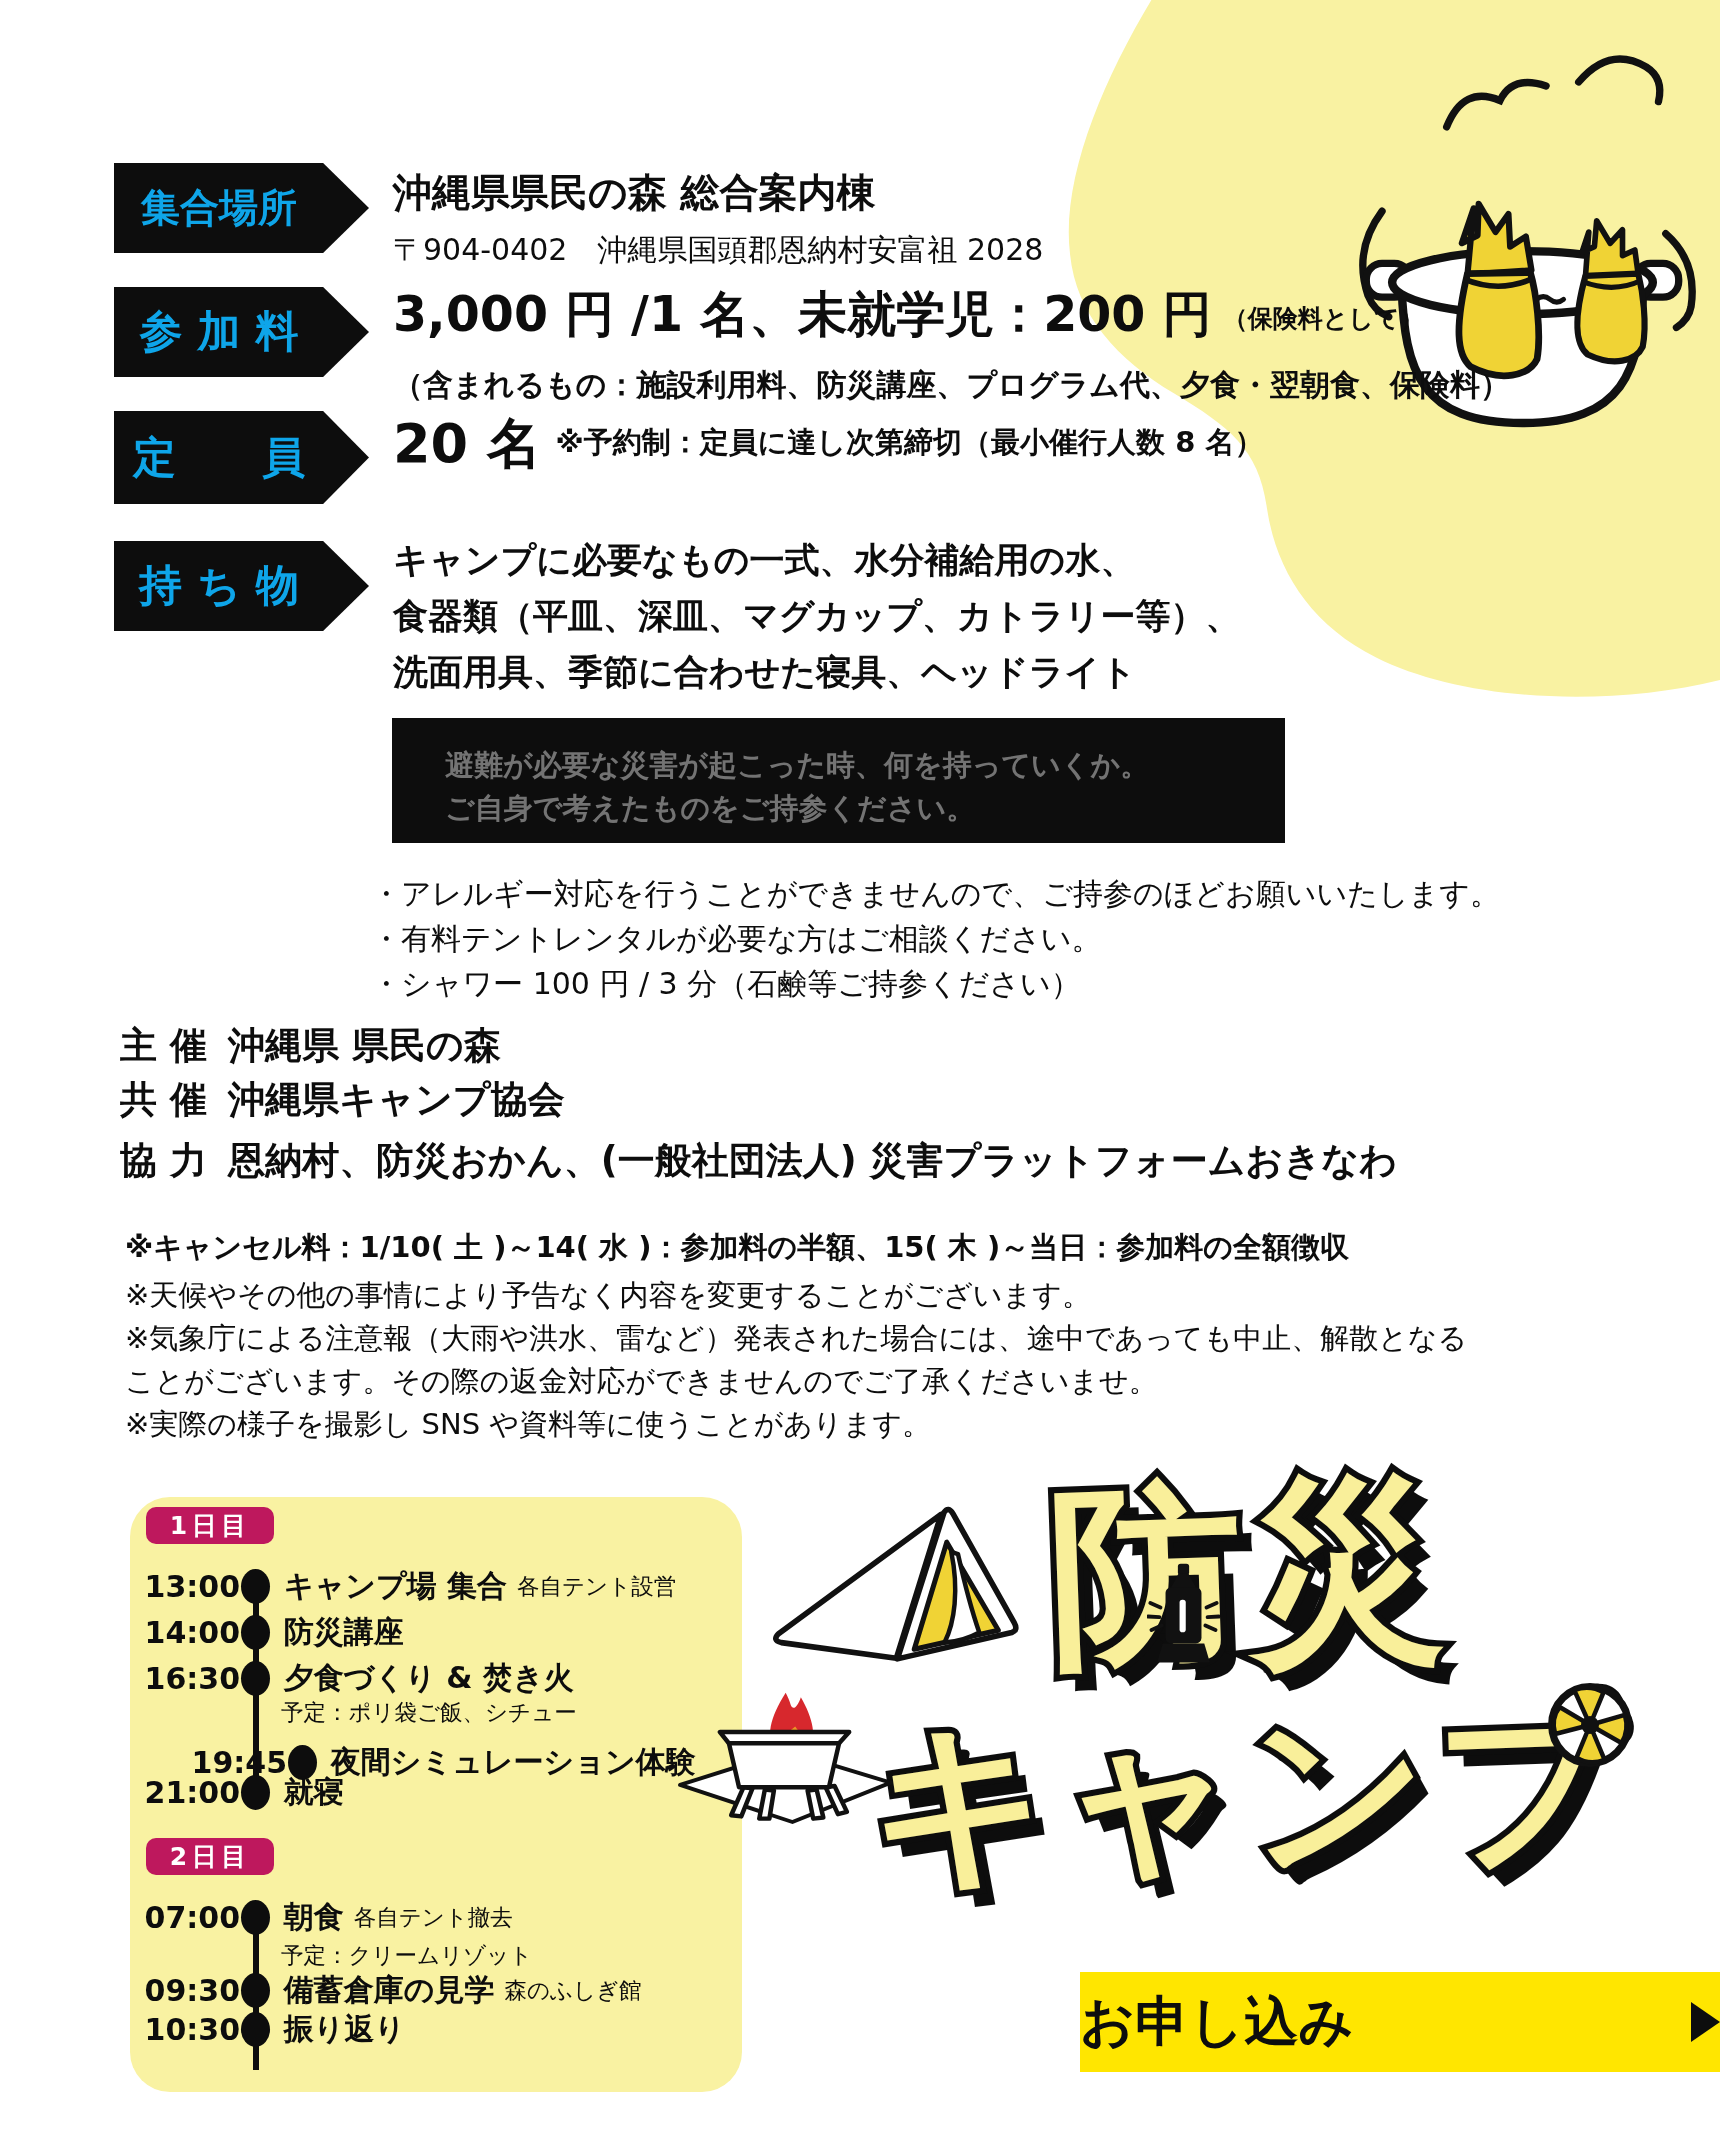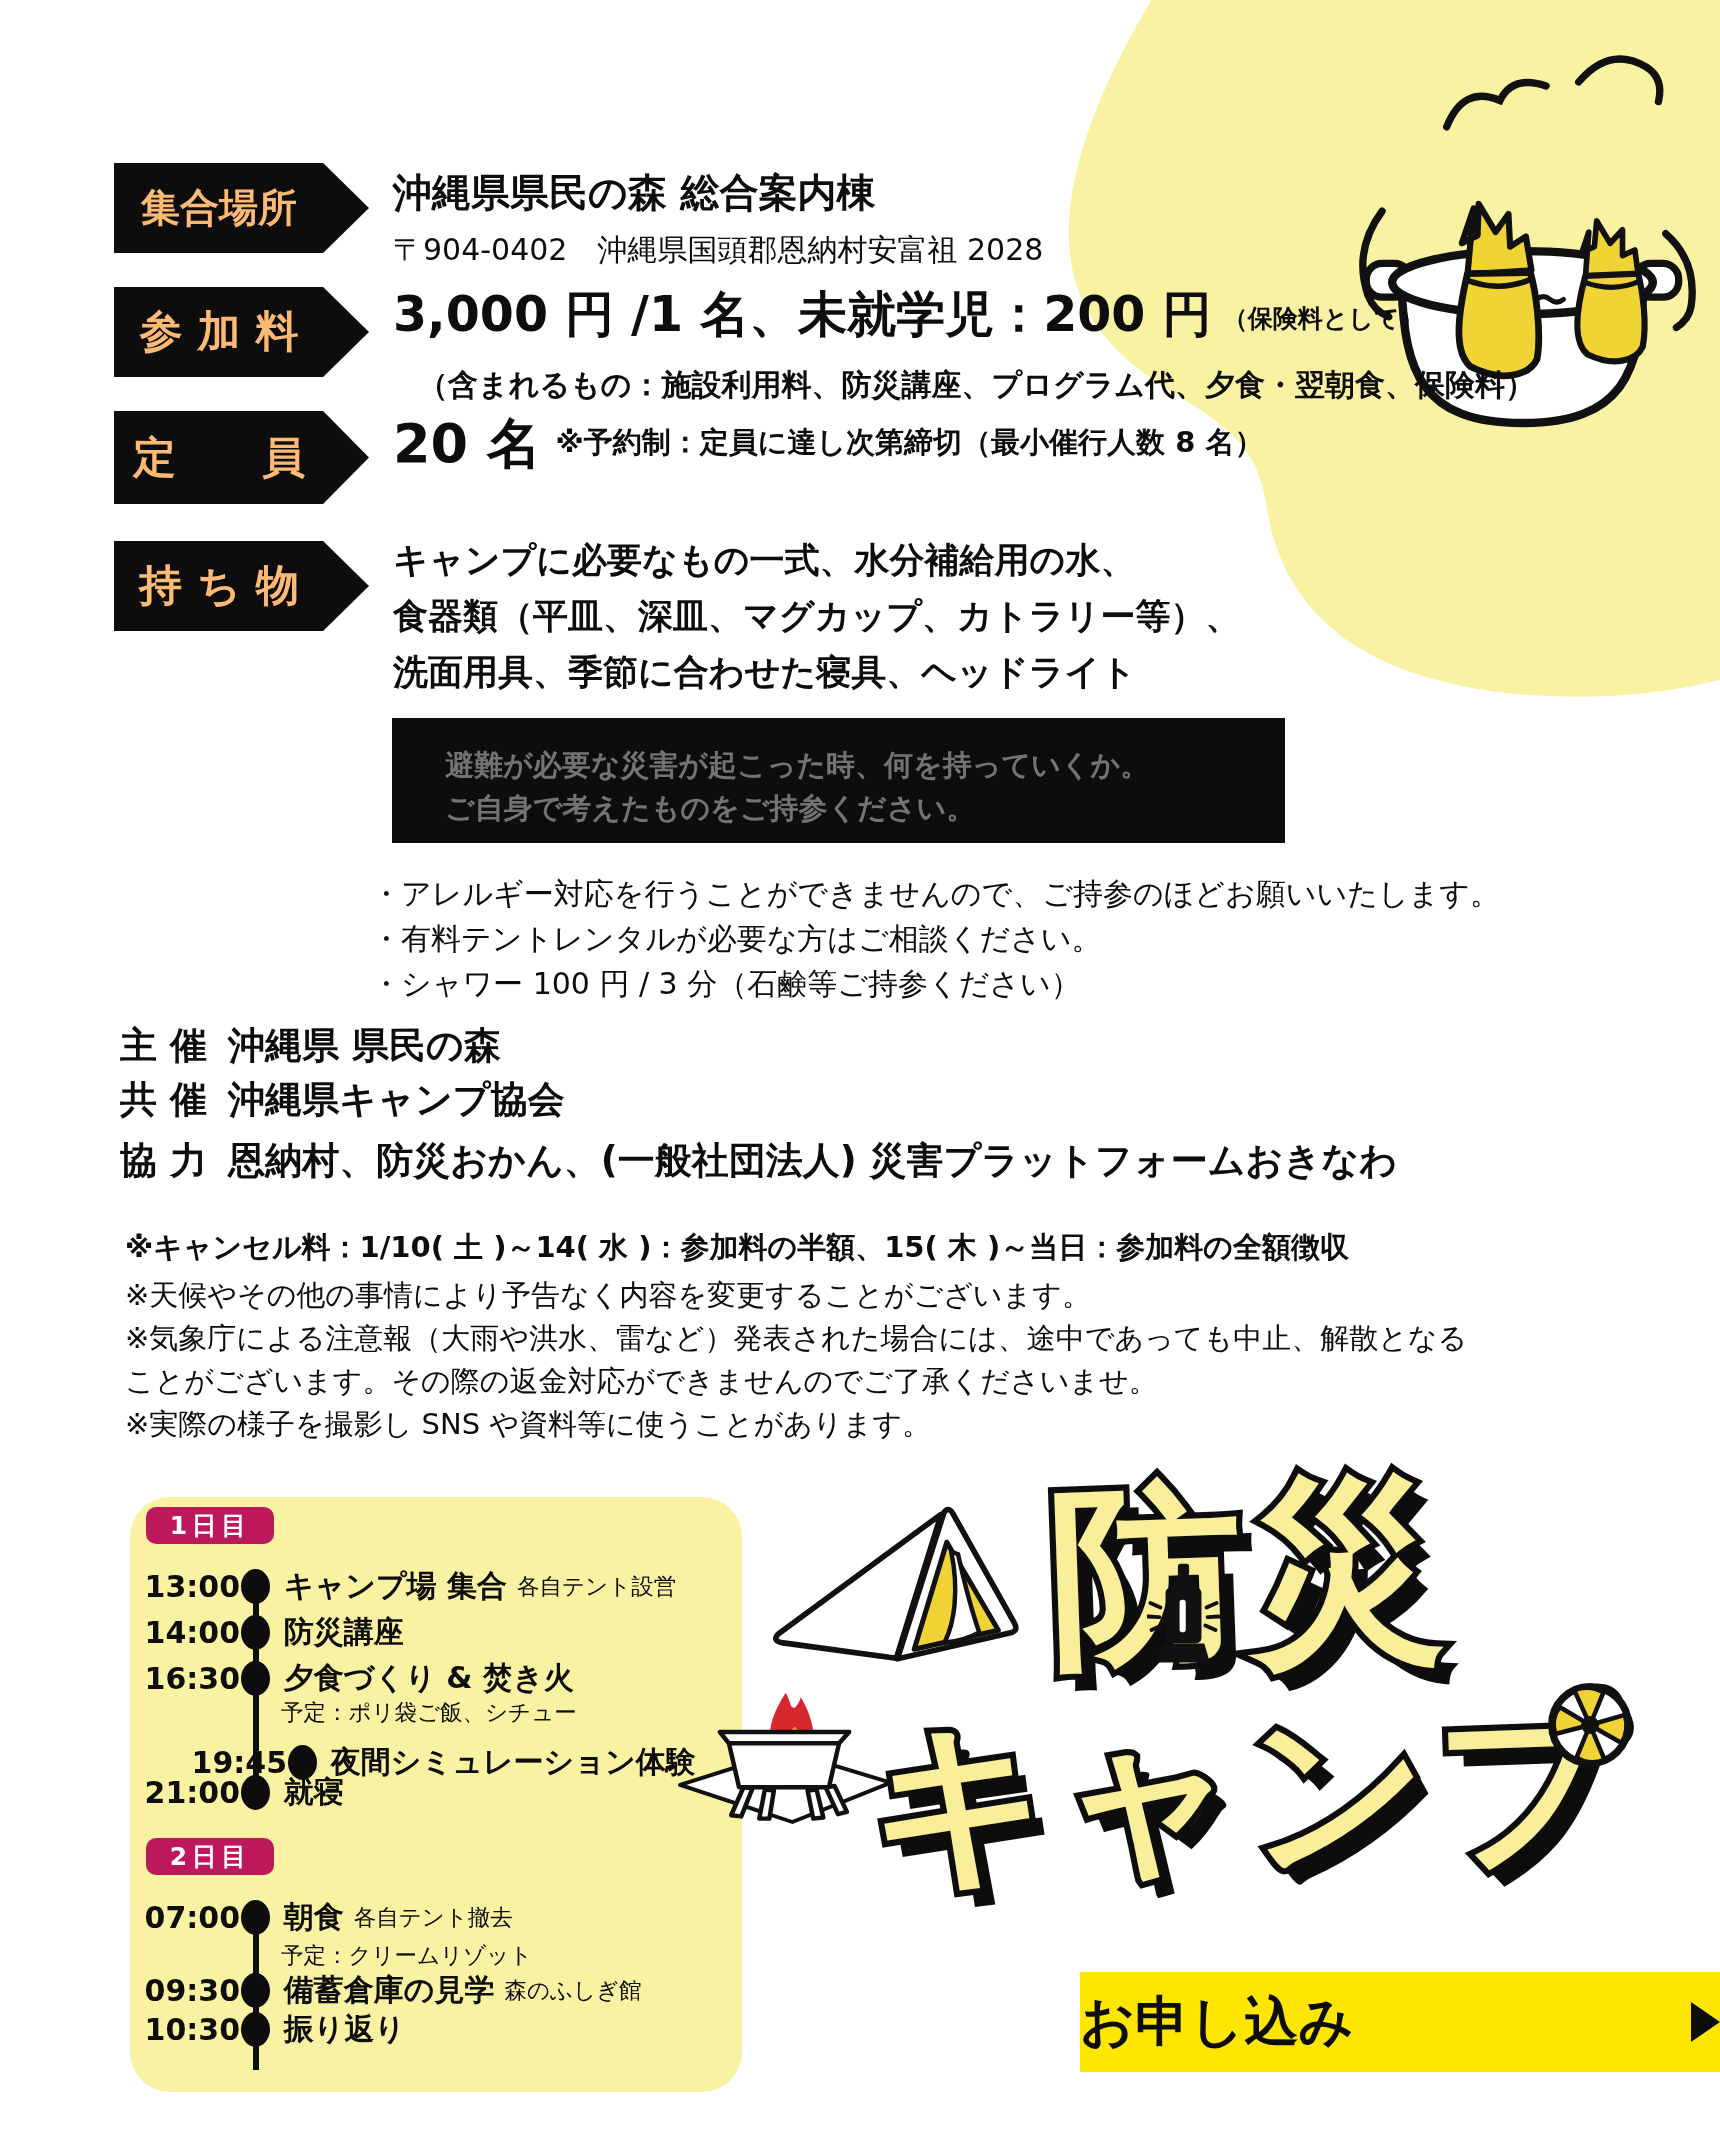--- a/index.html
+++ b/index.html
@@ -2,36 +2,36 @@
 <html style="font-size:9px"><head>
 <meta charset="utf-8">
 <style>
   html,body{margin:0;padding:0;}
   body{font-family:"DejaVu Sans",sans-serif;background:#888;}
   #page{position:relative;width:1720px;height:2151px;background:#ffffff;overflow:hidden;color:#0d0d0d;}
   svg{display:block;}
   .abs{position:absolute;}
 
   
-  .badge{position:absolute;left:114px;width:255px;height:90px;background:#0d0d0d;color:#fdba74;
+  .badge{position:absolute;left:114px;width:255px;height:90px;background:#0d0d0d;color:#0ea5e9;
          clip-path:polygon(0 0,82% 0,100% 50%,82% 100%,0 100%);
          display:flex;align-items:center;justify-content:center;box-sizing:border-box;
          padding-right:45px;font-weight:800;}
   .badge.b1{top:163px;font-size:39px;}
   .badge.b2{top:287px;font-size:43px;}
   .badge.b3{top:411px;height:93px;font-size:43px;}
   .badge.b4{top:541px;font-size:43px;}
 
   .row-title{position:absolute;left:393px;top:166px;font-size:39px;font-weight:800;}
   .row-addr{position:absolute;left:393px;top:230px;font-size:30px;font-weight:500;}
 
   .fee-row{position:absolute;left:393px;top:290px;display:flex;align-items:flex-end;gap:11.2px;}
   .fee-amount{font-size:49px;font-weight:800;line-height:1;}
   .fee-note{font-size:25px;font-weight:600;padding-bottom:4.5px;}
-  .fee-included{position:absolute;left:393px;top:365px;font-size:30px;font-weight:600;margin-left:25px;}
+  .fee-included{position:absolute;left:393px;top:365px;font-size:30px;font-weight:600;}
 
   .cap-row{position:absolute;left:393px;top:417px;display:flex;align-items:flex-end;gap:14.6px;}
   .cap-amount{font-size:54px;font-weight:800;line-height:1;}
   .cap-note{font-size:29px;font-weight:700;padding-bottom:7.9px;}
 
   .items-line{position:absolute;left:393px;font-size:35px;font-weight:600;}
   .items-l1{top:537px;} .items-l2{top:593px;font-family:Liberation Mono, monospace;} .items-l3{top:649px;}
 
   .highlight{position:absolute;left:392px;top:718px;width:893px;height:125px;background:#0d0d0d;
              color:#737373;box-sizing:border-box;padding:26px 0 0 53px;font-size:29px;font-weight:700;line-height:43px;}

